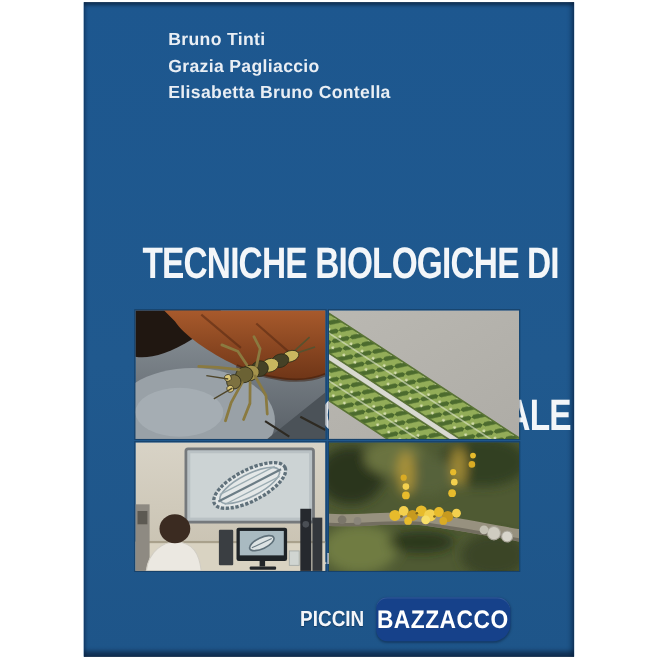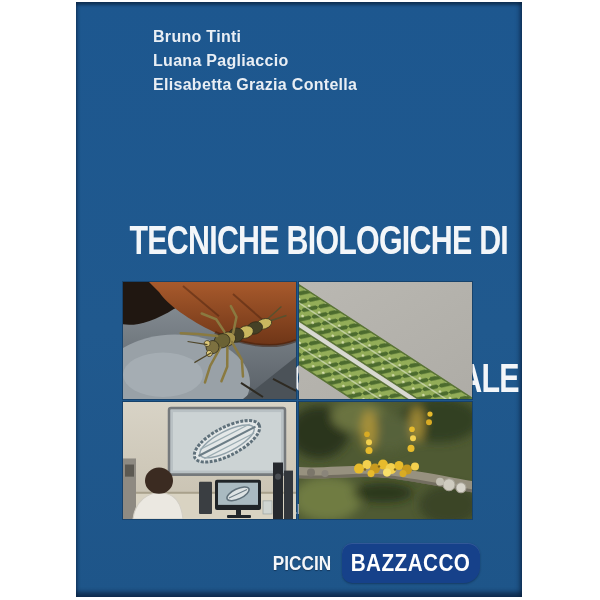--- a/index.html
+++ b/index.html
@@ -20,37 +20,37 @@
                  font-weight:700;font-size:19px;letter-spacing:.2px;}
   .photo-grid{position:absolute;left:47px;top:280px;width:349px;height:237px;
               display:grid;grid-template-columns:1fr 1fr;grid-template-rows:1fr 1fr;gap:3px;}
   .photo{position:relative;overflow:hidden;outline:1px solid rgba(8,25,45,.35);}
   .photo svg{display:block;width:100%;height:100%;}
   .publisher-row{position:absolute;left:0;top:0;width:446px;height:595px;pointer-events:none;text-decoration:underline;}
   .piccin{position:absolute;left:186px;top:548px;width:80px;text-align:center;
           color:#f4f6f9;font-weight:700;font-size:20px;line-height:26px;
           transform:scaleX(.86);transform-origin:50% 50%;
           text-shadow:0 1px 1px rgba(10,25,50,.5);}
-  .badge{position:absolute;left:266px;top:541px;width:138px;height:40px;
+  .badge{position:absolute;left:266px;top:541px;width:122px;height:40px;
          background:#16418a;border-radius:10px 12px 16px 10px;
          box-shadow:0 1px 2px rgba(8,20,45,.4), inset 0 1px 0 rgba(255,255,255,.12);
          display:flex;align-items:center;justify-content:center;}
   .badge span{color:#ffffff;font-weight:700;font-size:23px;letter-spacing:.5px;
               transform:scaleX(.9);transform-origin:50% 50%;}
 </style>
 </head>
 <body>
 
 <div class="canvas">
   <div class="cover">
 
     <div class="authors">
       <div>Bruno Tinti</div>
-      <div>Luana Pagliaccio</div>
-      <div>Elisabetta Grazia Contella</div>
+      <div>Grazia Pagliaccio</div>
+      <div>Elisabetta Bruno Contella</div>
     </div>
 
     <div class="title-block">
       <div class="title-lines">
         <div>TECNICHE BIOLOGICHE DI</div>
         <div>CONTROLLO  AMBIENTALE</div>
       </div>
       <div class="subtitle-wrap">di suolo, aria e acqua</div>
     </div>
 

